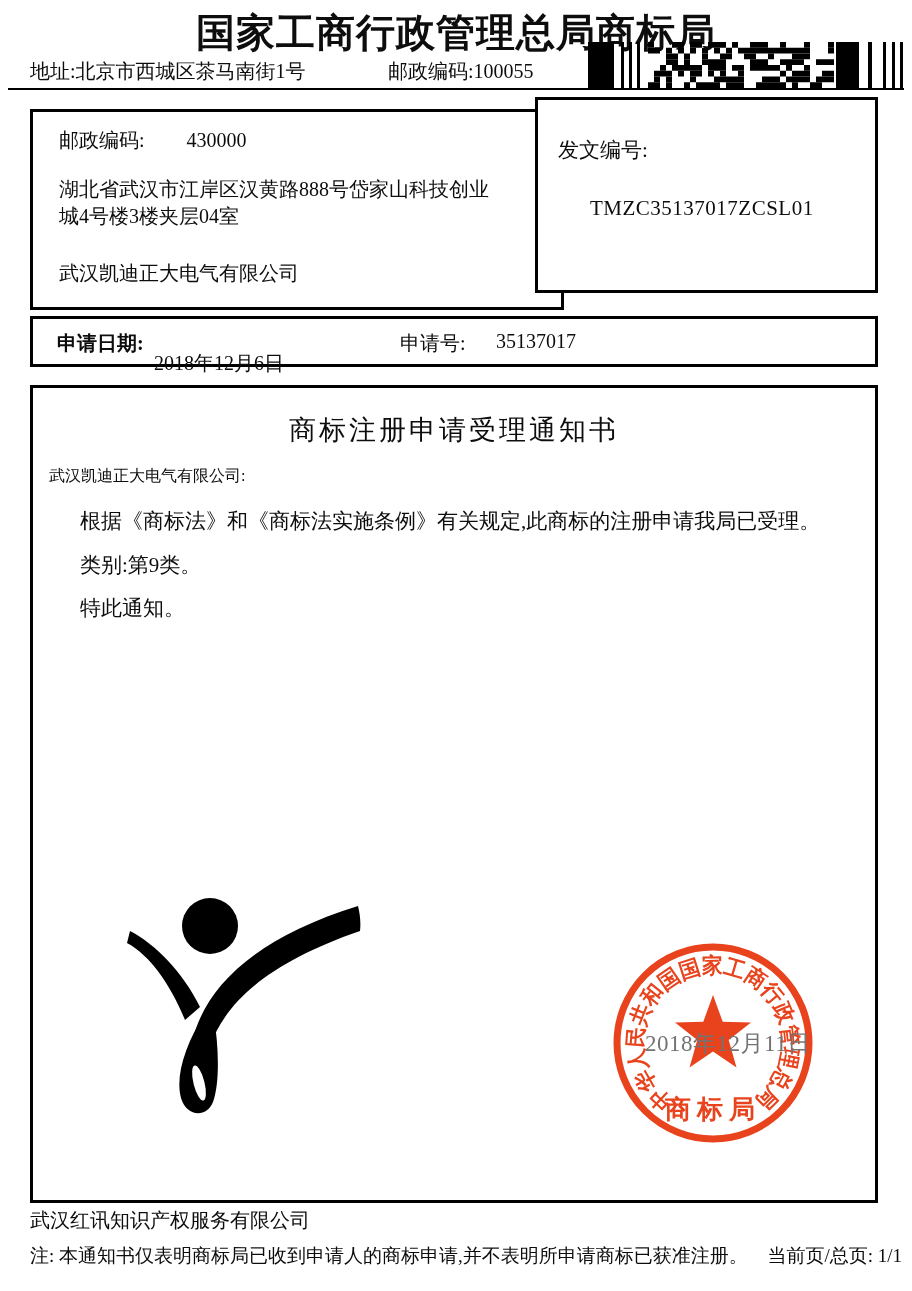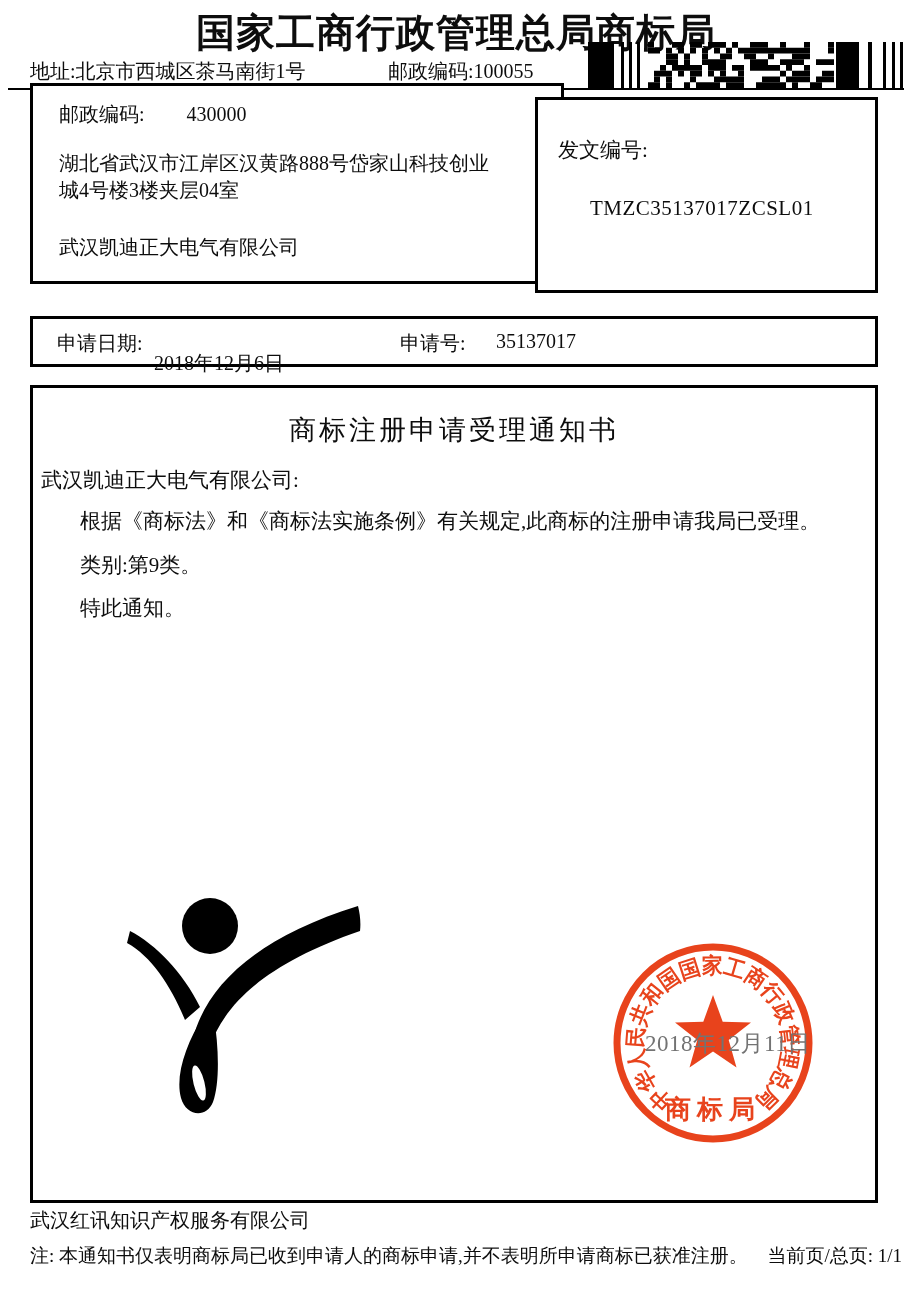--- a/index.html
+++ b/index.html
@@ -7,37 +7,37 @@
     position:relative;width:912px;height:1291px;margin:0 auto;background:#ffffff;
     font-family:"Liberation Serif","DejaVu Serif",serif;color:#0d0d0d;overflow:hidden;
   }
   .abs{position:absolute;}
   .doc-title{top:6px;left:0;width:100%;text-align:center;font-size:39px;font-weight:bold;letter-spacing:1px;}
   .addr-line{top:58px;left:30px;font-size:20px;}
   .postal-line{top:58px;left:388px;font-size:20px;}
   .barcode{top:42px;left:588px;width:318px;height:46px;}
   .divider{top:88px;left:8px;width:896px;height:2px;background:#000;}
   .box{border:3px solid #000;background:#fff;box-sizing:border-box;}
-  .recipient-box{top:83px;left:30px;width:534px;height:201px;}
+  .recipient-box{top:109px;left:30px;width:534px;height:201px;}
   .recipient-postal{position:absolute;left:26px;top:15px;font-size:20px;}
   .recipient-postal .val{margin-left:42px;}
   .recipient-address{position:absolute;left:26px;top:64px;width:432px;font-size:20px;line-height:1.35;}
   .recipient-company{position:absolute;left:26px;top:148px;font-size:20px;}
   .docnum-box{top:97px;left:535px;width:343px;height:196px;}
   .docnum-label{position:absolute;left:20px;top:36px;font-size:21px;}
   .docnum-value{position:absolute;left:52px;top:96px;font-size:21px;letter-spacing:.5px;}
   .app-box{top:316px;left:30px;width:848px;height:51px;}
   .app-box span{position:absolute;top:11px;font-size:20px;}
-  .app-date-label{left:24px;}
+  .app-date-label{left:24px;font-weight:bold;}
   .app-date-value{left:121px;margin-top:20px;}
   .app-num-label{left:367px;}
   .app-num-value{left:463px;}
   .main-box{top:385px;left:30px;width:848px;height:818px;}
   .notice-title{position:absolute;top:24px;left:0;width:100%;text-align:center;font-size:27px;letter-spacing:3px;}
-  .salutation{position:absolute;left:8px;top:78px;font-size:21px;}
+  .salutation{position:absolute;left:16px;top:78px;font-size:16px;}
   .body-line{position:absolute;left:47px;font-size:21px;}
   .body-1{top:119px;}
   .body-2{top:163px;}
   .body-3{top:206px;}
   .logo{position:absolute;left:82px;top:498px;width:250px;height:237px;}
   .seal{position:absolute;left:577px;top:552px;width:206px;height:206px;}
   .seal-date{position:absolute;left:612px;top:640px;font-size:23px;color:#737373;z-index:3;letter-spacing:.5px;}
   .agency-line{top:1207px;left:30px;font-size:20px;}
   .note-row{top:1243px;left:30px;width:874px;display:flex;justify-content:space-between;font-size:19px;}
   .note-text{white-space:nowrap;}

